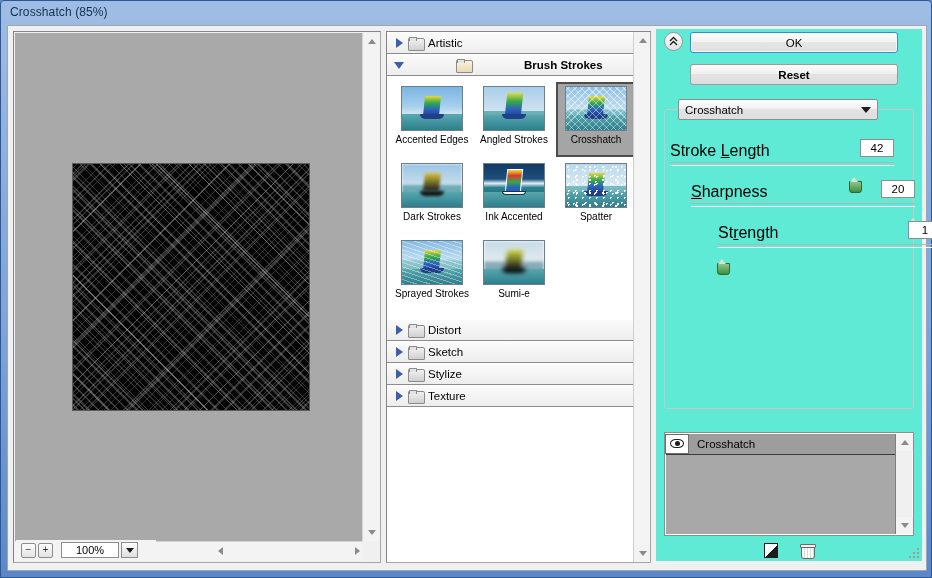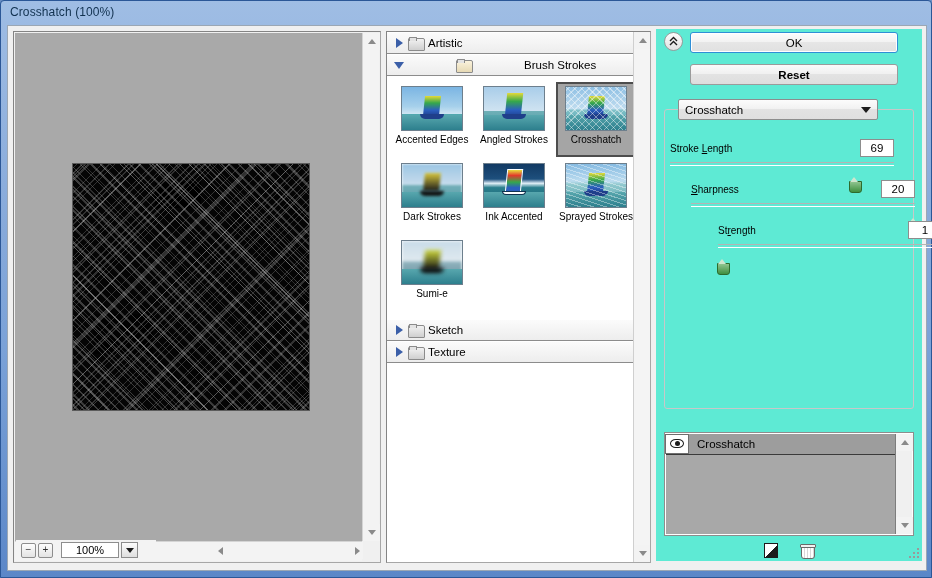--- a/index.html
+++ b/index.html
@@ -175,21 +175,21 @@
   .cat-row {
     position: relative;
     height: 22px;
     display: flex; align-items: center;
     padding-left: 6px;
     background: linear-gradient(to bottom,#fbfbfb,#ededed);
     border-bottom: 1px solid #8c8c8c;
     border-top: 1px solid #ffffff;
     font-size: 11.5px;
   }
-  .cat-row.expanded { font-weight: normal; gap: 48px; }
+  .cat-row.expanded { font-weight: bold; gap: 48px; }
   .disc {
     width: 12px; display:flex; align-items:center; justify-content:center;
     margin-right: 3px;
   }
   .disc-right { width:0;height:0;border-top:5px solid transparent;border-bottom:5px solid transparent;border-left:7px solid #3b5fa8; }
   .disc-down { width:0;height:0;border-left:5px solid transparent;border-right:5px solid transparent;border-top:7px solid #3b5fa8; }
   .folder {
     width: 15px; height: 12px; margin-right: 5px;
     position: relative; flex: 0 0 auto;
   }
@@ -336,21 +336,21 @@
 
   #params-group {
     position:absolute; left:8px; top:80px;
     width: 250px; height: 300px;
     border: 1px solid #c8c8c8;
     border-radius: 3px;
   }
   .param {
     position:absolute; left: 14px; width: 224px;
   }
-  .param-label { font-size: 10px; }
+  .param-label { font-size: 16px; }
   .param-value {
     position:absolute; right: 0; top:-3px;
     width: 34px; height: 18px;
     background:#fff; border:1px solid #8d8d8d;
     text-align:center; font-size:11.5px; line-height:16px;
   }
   .slider-track {
     position:absolute; left: 0; top: 20px;
     width: 224px; height: 4px;
     border-top: 1px solid #b4b4b4;
@@ -439,21 +439,21 @@
       radial-gradient(circle at 10px 2px, #9a9a9a 1px, transparent 1px);
   }
   u.accel { text-decoration: underline; }
 </style>
 </head>
 <body>
 
 <div id="window">
 
   <div id="titlebar">
-    <span>Crosshatch (100%)</span>
+    <span>Crosshatch (85%)</span>
   </div>
 
   <div id="client">
 
     <div id="preview-pane">
       <div id="preview-canvas">
         <div id="preview-image">
           <div id="dark-blotch1"></div>
           <div id="dark-blotch2"></div>
           <div class="hatch a"></div>
@@ -554,20 +554,29 @@
         <div class="thumb-cell">
           <div class="thumb-img t-ink">
             <div class="sky"></div>
               <div class="wave"></div>
               <div class="sail"></div>
               <div class="hull"></div>
           </div>
           <div class="thumb-label">Ink Accented</div>
         </div>
 
+        <div class="thumb-cell">
+          <div class="thumb-img t-spat">
+            <div class="sky"></div>
+              <div class="wave"></div>
+              <div class="sail"></div>
+              <div class="hull"></div>
+          </div>
+          <div class="thumb-label">Spatter</div>
+        </div>
 
         <div class="thumb-cell">
           <div class="thumb-img t-spray">
             <div class="sky"></div>
               <div class="wave"></div>
               <div class="sail"></div>
               <div class="hull"></div>
           </div>
           <div class="thumb-label">Sprayed Strokes</div>
         </div>
@@ -581,21 +590,35 @@
           </div>
           <div class="thumb-label">Sumi-e</div>
         </div>
       </div>
 
       <div class="cat-row">
         <span class="disc">
             <i class="disc-right"></i>
           </span>
         <span class="folder"></span>
+        <span>Distort</span>
+      </div>
+      <div class="cat-row">
+        <span class="disc">
+            <i class="disc-right"></i>
+          </span>
+        <span class="folder"></span>
         <span>Sketch</span>
+      </div>
+      <div class="cat-row">
+        <span class="disc">
+            <i class="disc-right"></i>
+          </span>
+        <span class="folder"></span>
+        <span>Stylize</span>
       </div>
       <div class="cat-row">
         <span class="disc">
             <i class="disc-right"></i>
           </span>
         <span class="folder"></span>
         <span>Texture</span>
       </div>
 
       <div id="gallery-vscroll">
@@ -626,21 +649,21 @@
 
       <div id="params-group"></div>
 
       <div id="filter-select">
         <span>Crosshatch</span>
         <span class="caret"></span>
       </div>
 
       <div class="param" style="top:113px;">
         <span class="param-label"><span>Stroke </span><u class="accel">L</u><span>ength</span></span>
-        <div class="param-value">69</div>
+        <div class="param-value">42</div>
         <div class="slider-track">
           <div class="slider-thumb" id="thumb0" style="left: 82%;"></div>
         </div>
       </div>
 
       <div class="param" style="top:154px;margin-left:21px;">
         <span class="param-label"><span></span><u class="accel">S</u><span>harpness</span></span>
         <div class="param-value">20</div>
         <div class="slider-track">
           <div class="slider-thumb" id="thumb1" style="left: 99%;"></div>

